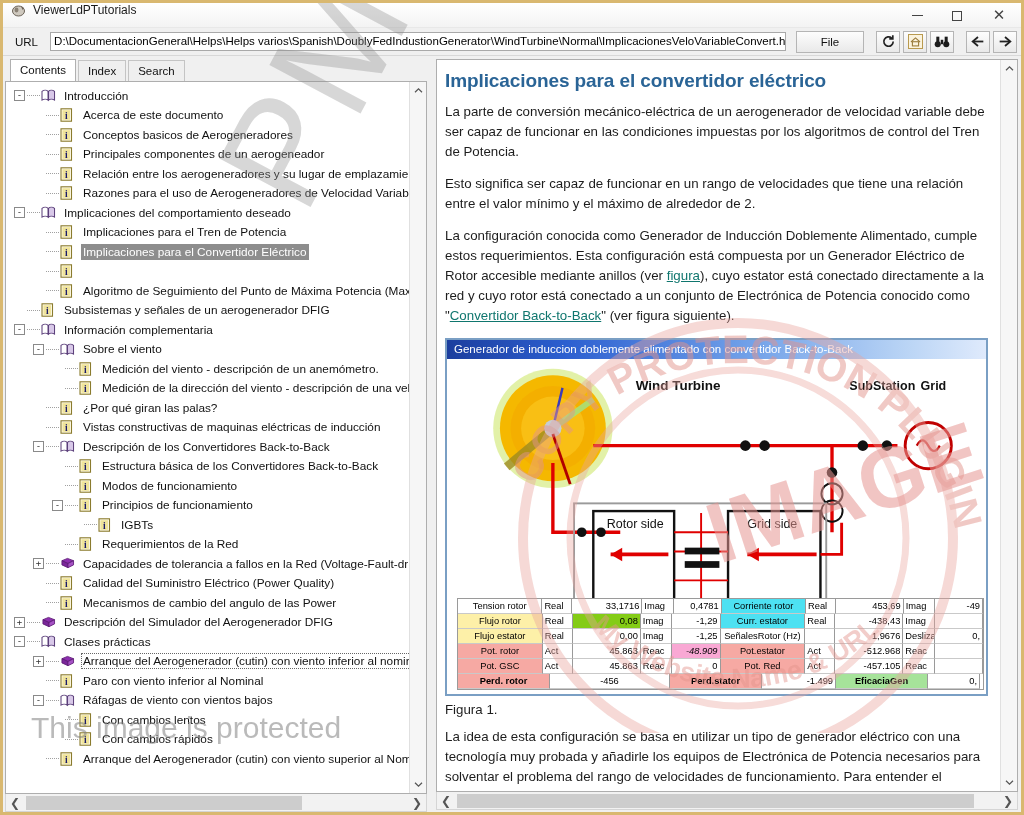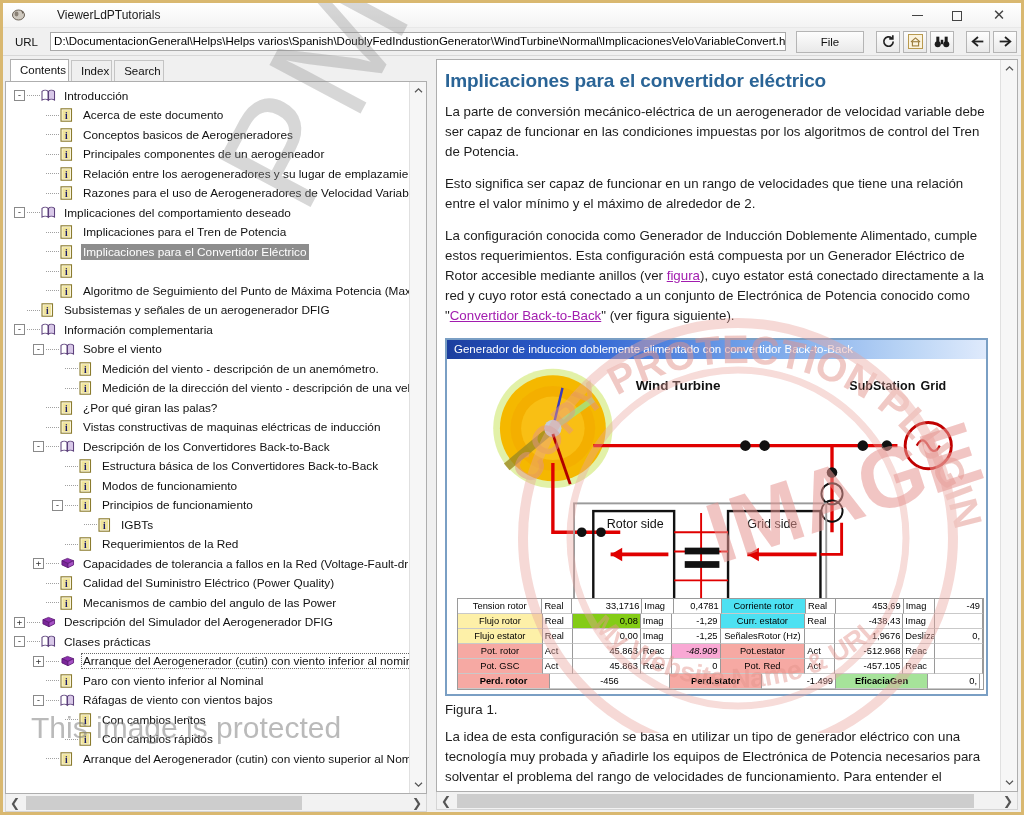--- a/index.html
+++ b/index.html
@@ -15,24 +15,23 @@
     width: 1024px; height: 815px;
     border: 3px solid #d9b870;
     background: #f0f0f0;
     overflow: hidden;
   }
 
   
   .titlebar {
     height: 25px;
     background: linear-gradient(#ffffff, #f3f3f3);
-    display: flex; align-items: center;
+    display: flex; align-items: flex-start;
     position: relative;
     border-bottom: 1px solid #e8e8e8;
-    gap: 24px;
   }
   .titlebar .appicon {
     width: 16px; height: 16px; margin-left: 8px; margin-right: 6px;
     position: relative;
   }
   .titlebar .appicon svg { display:block; }
   .titlebar .title {
     font-size: 12px; color: #1a1a1a;
   }
   .winbtns { position: absolute; right: 0; top: 0; height: 25px; display: flex; }
@@ -105,21 +104,21 @@
   .rightpane {
     flex: 1 1 auto;
     display: flex; flex-direction: column;
     padding: 2px 3px 2px 0;
   }
 
   
   .tabs { display: flex; height: 22px; padding-left: 5px; align-items: flex-end; }
   .tab {
     font-size: 11.5px; color: #111;
-    padding: 3px 2px 3px 9px;
+    padding: 3px 9px 3px 9px;
     border: 1px solid #c4c4c4;
     border-bottom: none;
     background: #efefef;
     margin-right: 2px;
     line-height: 14px;
   }
   .tab.active {
     background: #fff;
     border-color: #b0b0b0;
     position: relative; top: 0px;
@@ -202,21 +201,21 @@
     padding: 8px 12px 0 8px;
   }
   h1.doc-title {
     font-size: 19px; color: #2a6496; margin: 2px 0 10px 0;
     font-weight: bold; letter-spacing: -0.1px;
   }
   p.doc-p {
     font-size: 13.3px; color: #1d1d1d; line-height: 20px;
     margin: 0 0 12px 0;
   }
-  p.doc-p a { color: #a21caf; text-decoration: underline; }
+  p.doc-p a { color: #0f766e; text-decoration: underline; }
   .figcaption { font-size: 13.3px; color: #1d1d1d; margin: 6px 0 10px 0; }
 
   
   .figure {
     border: 2px solid #7a9fc4;
     margin: 2px 0 4px 0;
     background: #fff;
     position: relative;
     width: 100%;
   }

